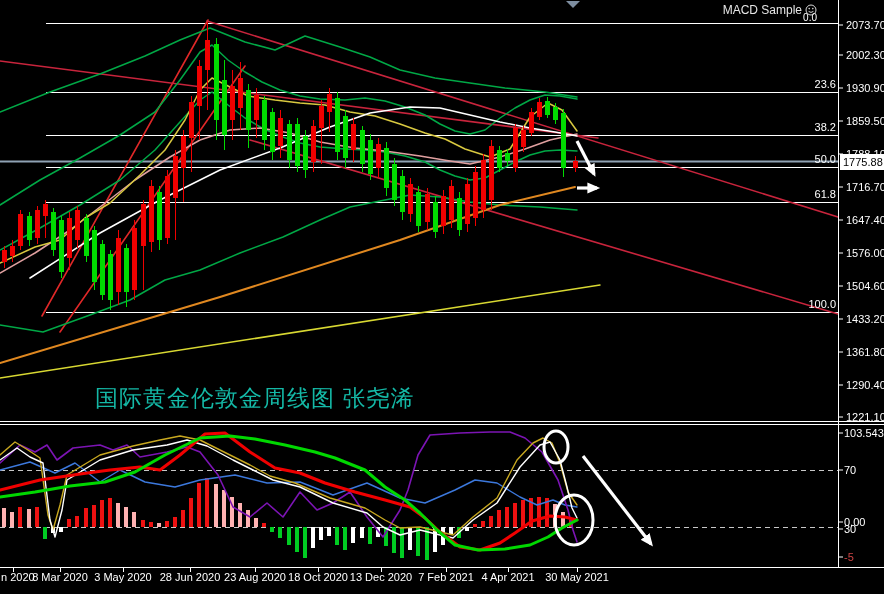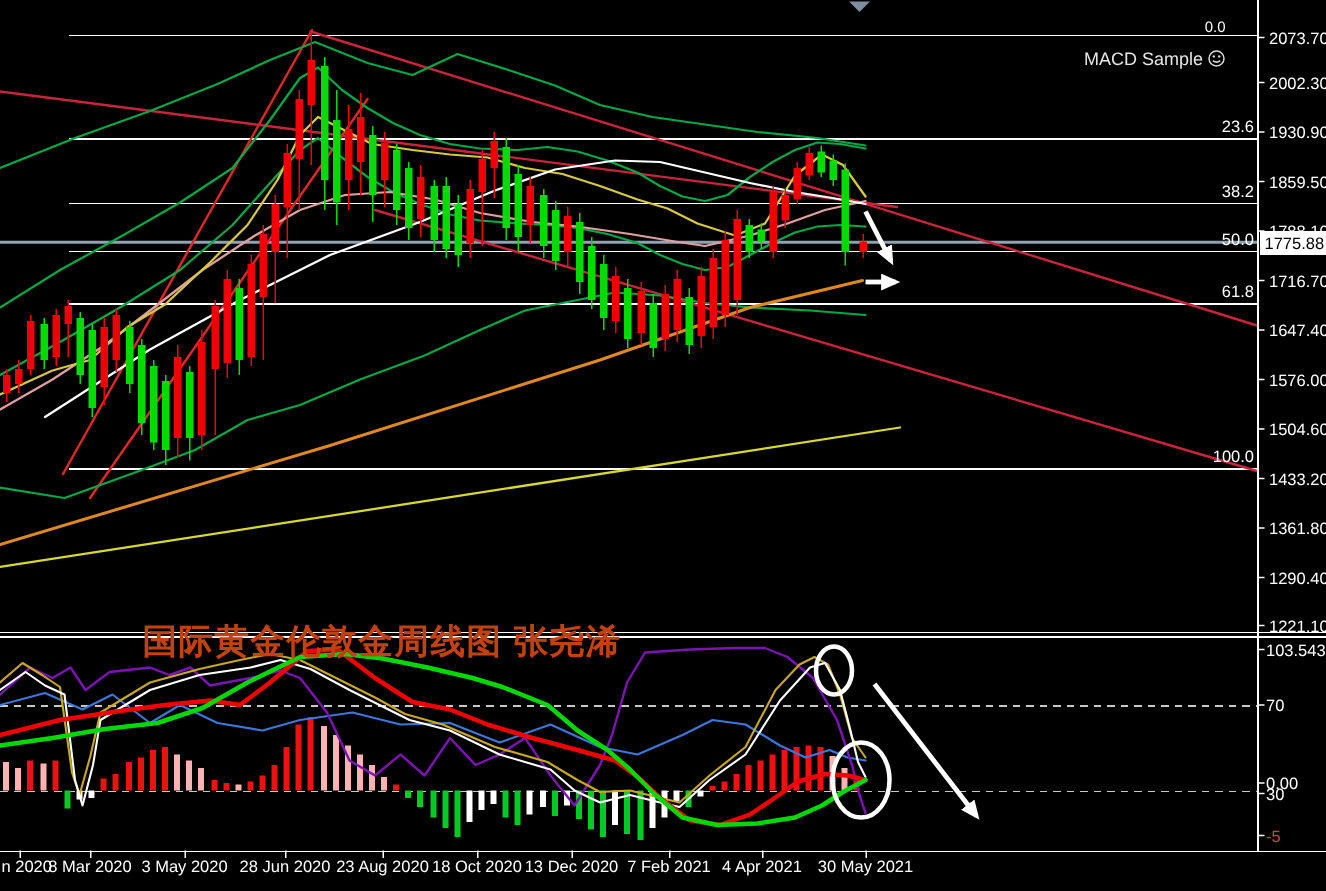--- a/index.html
+++ b/index.html
@@ -1,22 +1,22 @@
 <!DOCTYPE html>
 <html><head>
 <meta charset="utf-8">
 <style>
   html,body{margin:0;padding:0;background:#222;}
   #stage{position:relative;width:884px;height:594px;background:#000;overflow:hidden;
          font-family:"Liberation Sans", sans-serif;}
   #chart{position:absolute;left:0;top:0;}
-  .overlay{position:absolute;white-space:nowrap;margin-top:29px;}
+  .overlay{position:absolute;white-space:nowrap;}
   #ea-label{top:3px;right:67px;display:flex;align-items:center;gap:3px;
             color:#e6e6e6;font-size:12px;}
-  #title-annotation{left:95px;top:383px;color:#c2410c;font-size:23px;font-weight:bold;
+  #title-annotation{left:95px;top:383px;color:#14b8a6;font-size:23px;font-weight:normal;
                     letter-spacing:1px;}
   #watermark{right:5px;bottom:1px;color:#d6d6d6;font-size:28px;font-weight:bold;
              letter-spacing:1px;}
   text{font-family:"Liberation Sans", sans-serif;}
 </style>
 </head>
 <body>
 
 <div id="stage">
   <svg id="chart" width="884" height="594">

